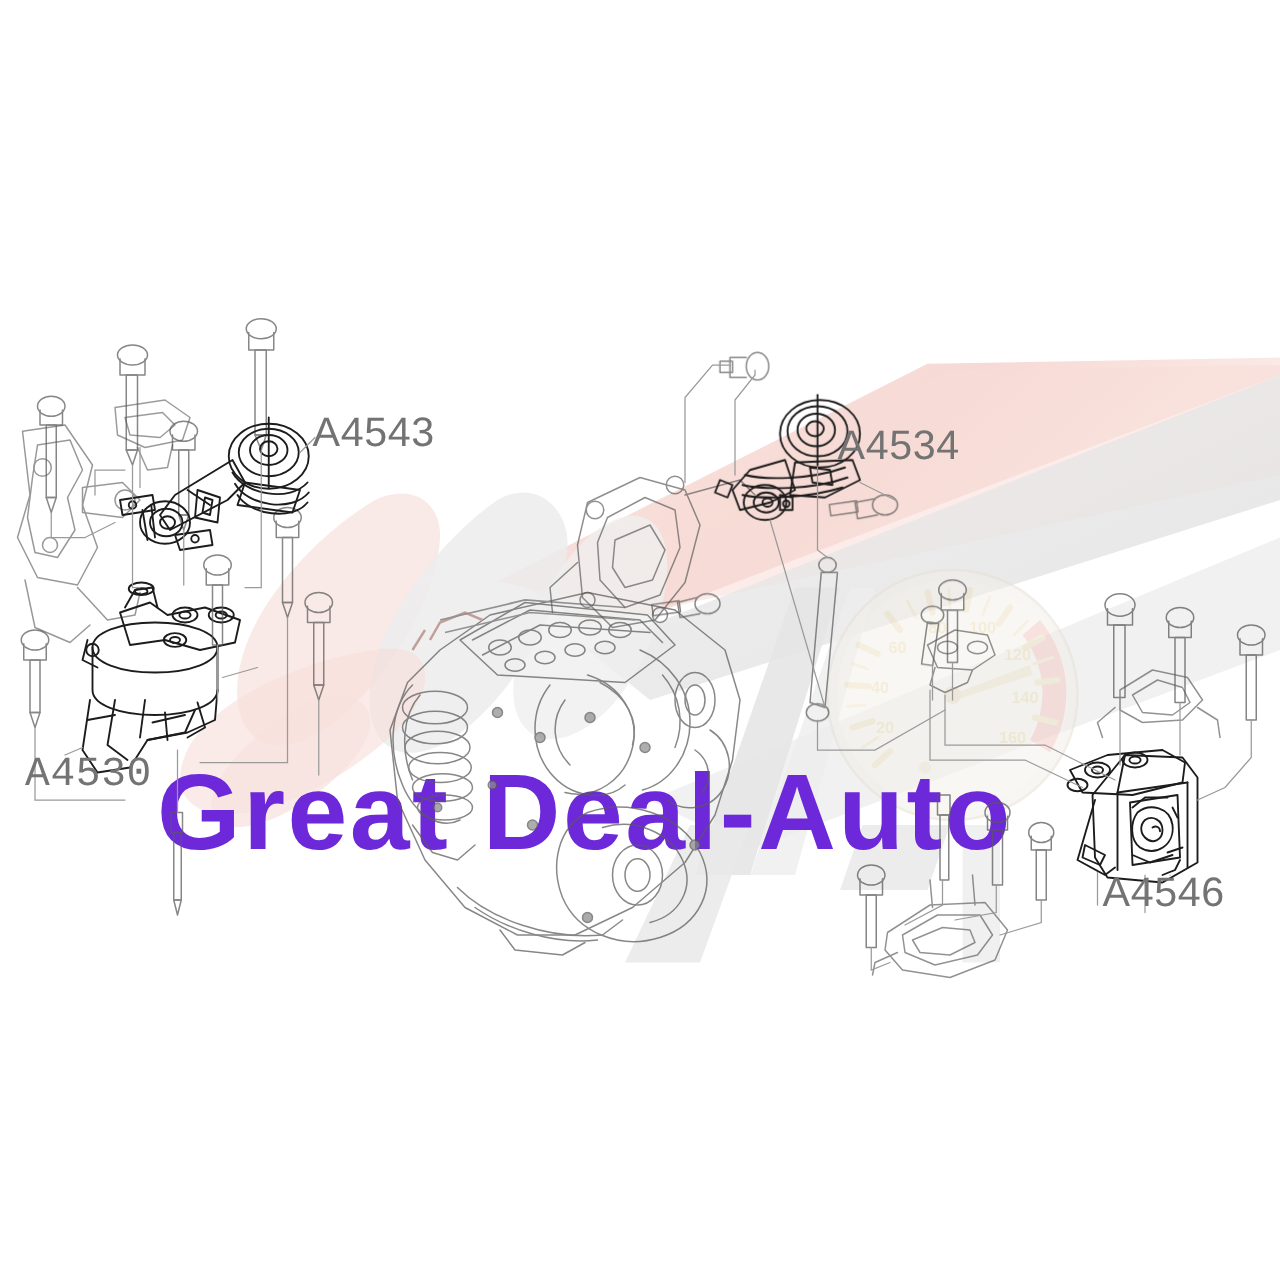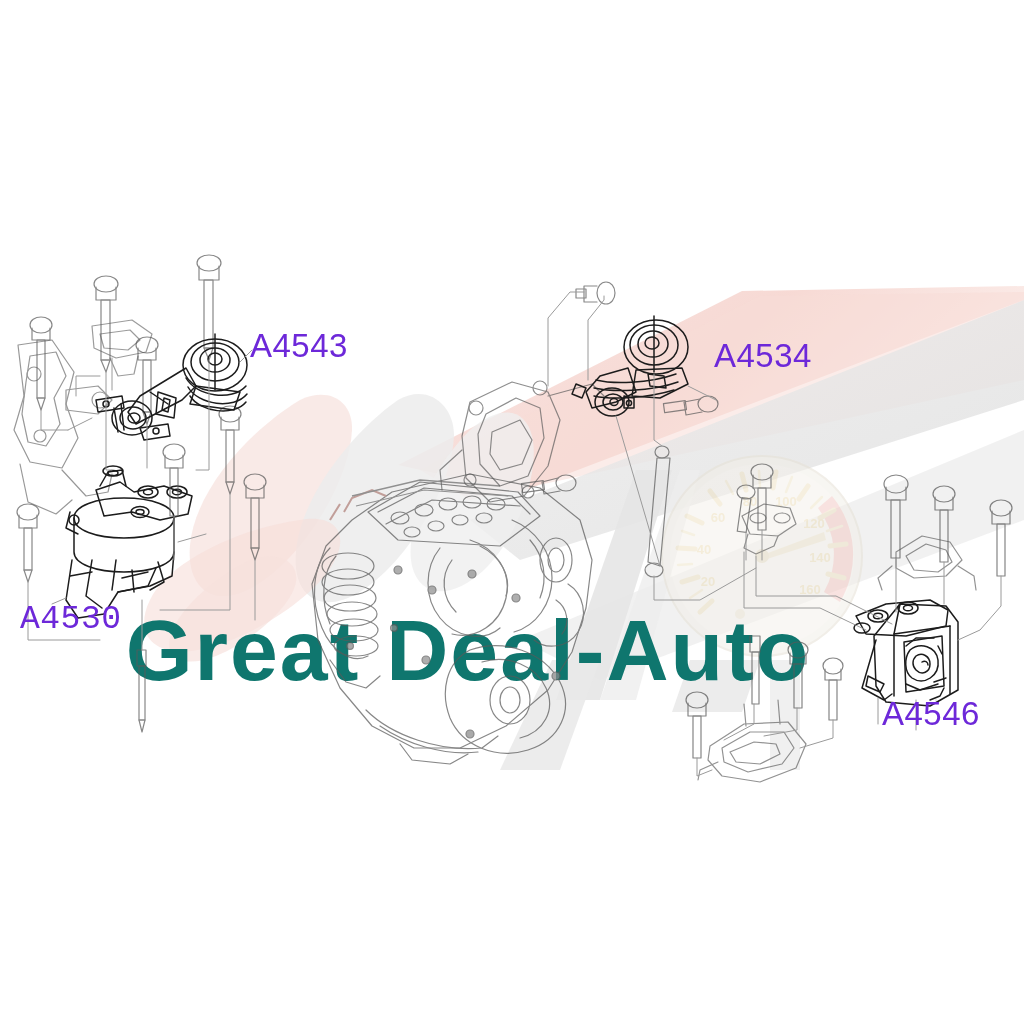--- a/index.html
+++ b/index.html
@@ -10,40 +10,40 @@
   }
   #stage{position:absolute;inset:0;width:1024px;height:1024px;background:#fff;}
   .layer{position:absolute;left:0;top:0;width:1024px;height:1024px;}
 
   
   #wm-swoosh{opacity:1;}
   #wm-gauge{opacity:1;}
   #wm-text{
     position:absolute;left:0;top:600px;width:936px;height:100px;
     font-size:86px;font-weight:bold;letter-spacing:2px;
-    color:#0f766e;
+    color:#6d28d9;
     font-family:"Liberation Sans","DejaVu Sans",sans-serif;
     white-space:nowrap;text-align:center;line-height:100px;
     user-select:none;
   }
   #wm-logo{position:absolute;left:0;top:0;width:1024px;height:1024px;}
 
   
   .callout{
     position:absolute;
-    color:#6d28d9;
+    color:#737373;
     font-size:33px;
     font-weight:400;
     letter-spacing:0.5px;
     font-family:"Liberation Sans","DejaVu Sans",sans-serif;
     white-space:nowrap;
     user-select:none;
   }
   #c-a4543{left:250px;top:327px;}
-  #c-a4534{left:714px;top:337px;}
+  #c-a4534{left:670px;top:337px;}
   #c-a4530{left:20px;top:601px;font-family:Liberation Mono, monospace;}
   #c-a4546{left:882px;top:695px;}
 
   
   .ln{fill:none;stroke:#5a5a5a;stroke-width:1.2;stroke-linejoin:round;stroke-linecap:round;}
   .ln-dim{fill:none;stroke:#9a9a9a;stroke-width:1;stroke-linecap:round;}
   .ln-dark{fill:none;stroke:#1c1c1c;stroke-width:1.5;stroke-linejoin:round;stroke-linecap:round;}
 </style>
 </head>
 <body>

